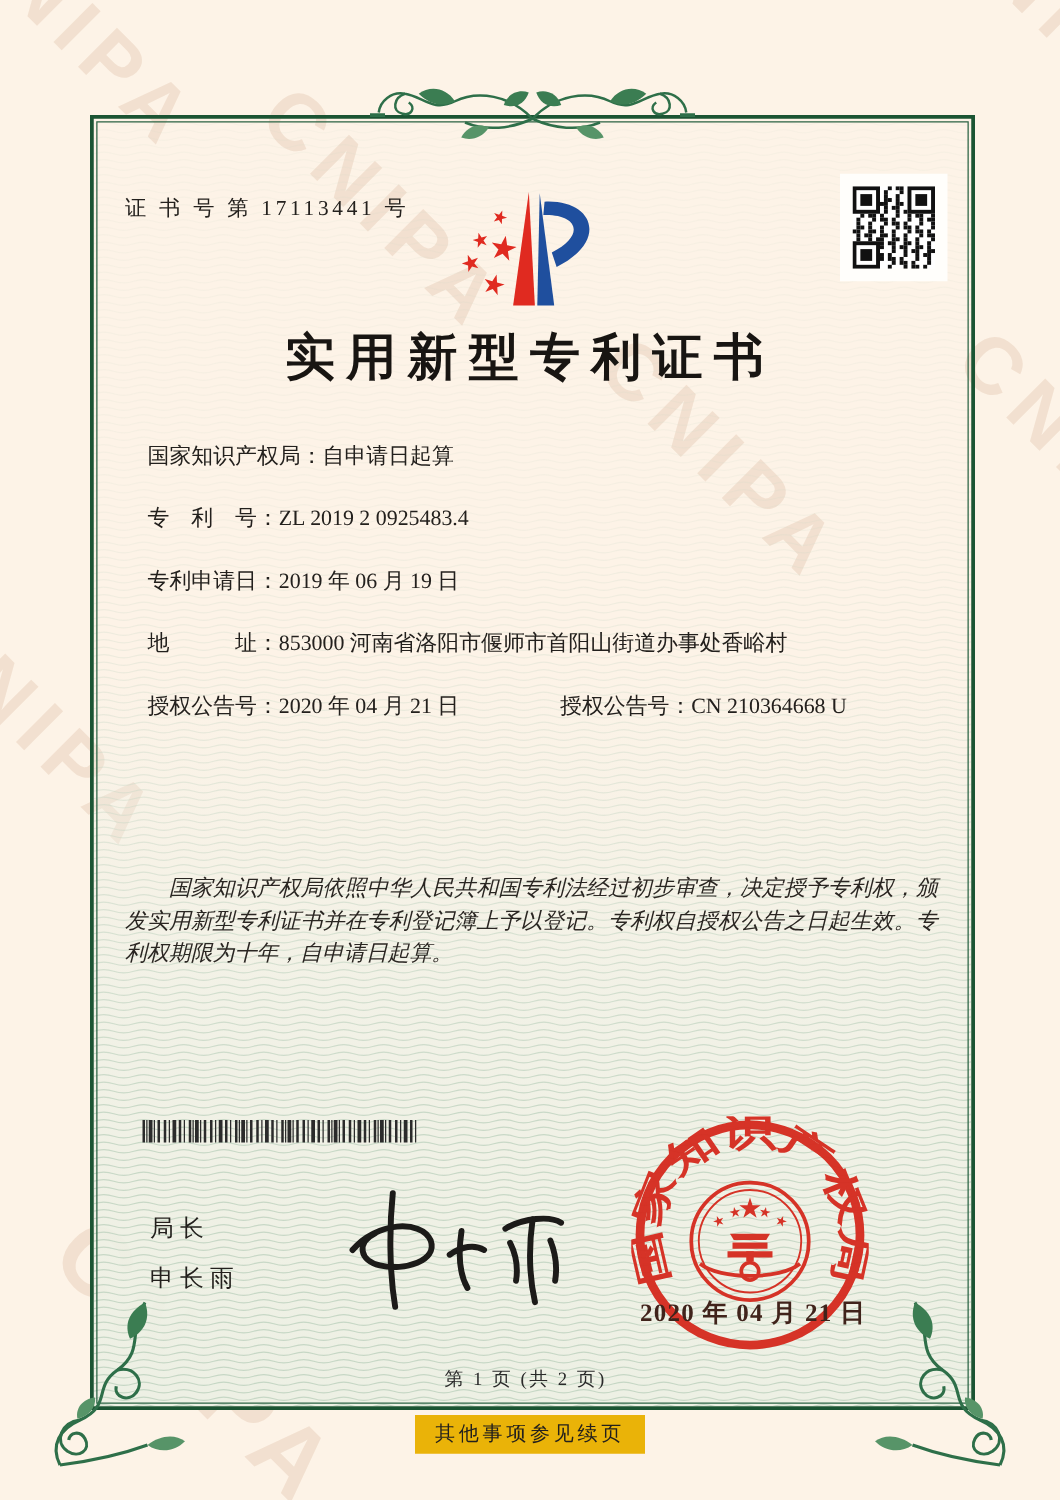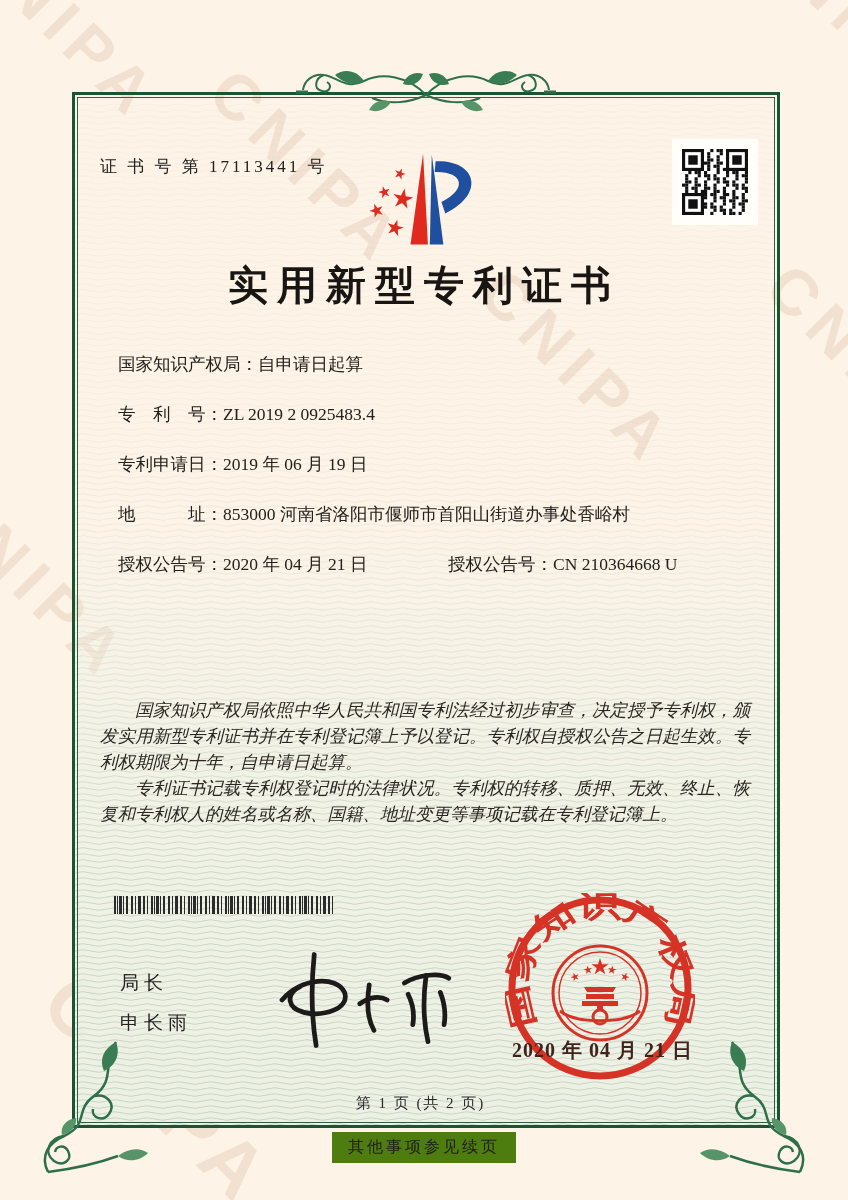--- a/index.html
+++ b/index.html
@@ -90,21 +90,21 @@
     font-size:20px; color:#40231b; letter-spacing:1px; font-weight:700; white-space:nowrap;
   }
   .page-info{
     position:absolute; left:72px; top:1094px; width:697px; text-align:center;
     font-size:15px; letter-spacing:2px; color:#2a2a2a;
   }
   .footer-note{
     position:absolute; left:0; top:1132px; width:848px; text-align:center; z-index:4;
   }
   .footer-note span{
-    display:inline-block; background:#4d7c0f; padding:5px 16px;
+    display:inline-block; background:#eab308; padding:5px 16px;
     font-size:16px; letter-spacing:3px; color:#23201d;
   }
 </style>
 </head>
 <body>
 
 <div class="page">
 
   <div class="wm" style="left:-60px; top:-15px;">CNIPA</div>
   <div class="wm" style="left:185px; top:130px;">CNIPA</div>
@@ -340,21 +340,20 @@
         <span class="lbl">地　　　址：</span><span class="val">853000 河南省洛阳市偃师市首阳山街道办事处香峪村</span>
       </div>
       <div class="frow">
         <span><span class="lbl">授权公告号：</span><span class="val">2020 年 04 月 21 日</span></span>
         <span class="second"><span class="lbl">授权公告号：</span><span class="val">CN 210364668 U</span></span>
       </div>
     </div>
 
     <div class="body-text">
       <p>国家知识产权局依照中华人民共和国专利法经过初步审查，决定授予专利权，颁发实用新型专利证书并在专利登记簿上予以登记。专利权自授权公告之日起生效。专利权期限为十年，自申请日起算。</p>
-      <p>专利证书记载专利权登记时的法律状况。专利权的转移、质押、无效、终止、恢复和专利权人的姓名或名称、国籍、地址变更等事项记载在专利登记簿上。</p>
     </div>
 
     <div class="barcode" id="barcode"><span style="width: 2px;"></span><span class="gap" style="width: 1px;"></span><span style="width: 1px;"></span><span class="gap" style="width: 1px;"></span><span style="width: 3px;"></span><span class="gap" style="width: 1px;"></span><span style="width: 1px;"></span><span class="gap" style="width: 2px;"></span><span style="width: 2px;"></span><span class="gap" style="width: 3px;"></span><span style="width: 2px;"></span><span class="gap" style="width: 2px;"></span><span style="width: 1px;"></span><span class="gap" style="width: 2px;"></span><span style="width: 3px;"></span><span class="gap" style="width: 2px;"></span><span style="width: 2px;"></span><span class="gap" style="width: 2px;"></span><span style="width: 1px;"></span><span class="gap" style="width: 3px;"></span><span style="width: 2px;"></span><span class="gap" style="width: 1px;"></span><span style="width: 1px;"></span><span class="gap" style="width: 1px;"></span><span style="width: 3px;"></span><span class="gap" style="width: 1px;"></span><span style="width: 1px;"></span><span class="gap" style="width: 2px;"></span><span style="width: 2px;"></span><span class="gap" style="width: 3px;"></span><span style="width: 2px;"></span><span class="gap" style="width: 2px;"></span><span style="width: 1px;"></span><span class="gap" style="width: 2px;"></span><span style="width: 3px;"></span><span class="gap" style="width: 2px;"></span><span style="width: 2px;"></span><span class="gap" style="width: 2px;"></span><span style="width: 1px;"></span><span class="gap" style="width: 3px;"></span><span style="width: 2px;"></span><span class="gap" style="width: 1px;"></span><span style="width: 1px;"></span><span class="gap" style="width: 1px;"></span><span style="width: 3px;"></span><span class="gap" style="width: 1px;"></span><span style="width: 1px;"></span><span class="gap" style="width: 2px;"></span><span style="width: 2px;"></span><span class="gap" style="width: 3px;"></span><span style="width: 2px;"></span><span class="gap" style="width: 2px;"></span><span style="width: 1px;"></span><span class="gap" style="width: 2px;"></span><span style="width: 3px;"></span><span class="gap" style="width: 2px;"></span><span style="width: 2px;"></span><span class="gap" style="width: 2px;"></span><span style="width: 1px;"></span><span class="gap" style="width: 3px;"></span><span style="width: 2px;"></span><span class="gap" style="width: 1px;"></span><span style="width: 1px;"></span><span class="gap" style="width: 1px;"></span><span style="width: 3px;"></span><span class="gap" style="width: 1px;"></span><span style="width: 1px;"></span><span class="gap" style="width: 2px;"></span><span style="width: 2px;"></span><span class="gap" style="width: 3px;"></span><span style="width: 2px;"></span><span class="gap" style="width: 2px;"></span><span style="width: 1px;"></span><span class="gap" style="width: 2px;"></span><span style="width: 3px;"></span><span class="gap" style="width: 2px;"></span><span style="width: 2px;"></span><span class="gap" style="width: 2px;"></span><span style="width: 1px;"></span><span class="gap" style="width: 3px;"></span><span style="width: 2px;"></span><span class="gap" style="width: 1px;"></span><span style="width: 1px;"></span><span class="gap" style="width: 1px;"></span><span style="width: 3px;"></span><span class="gap" style="width: 1px;"></span><span style="width: 1px;"></span><span class="gap" style="width: 2px;"></span><span style="width: 2px;"></span><span class="gap" style="width: 3px;"></span><span style="width: 2px;"></span><span class="gap" style="width: 2px;"></span><span style="width: 1px;"></span><span class="gap" style="width: 2px;"></span><span style="width: 3px;"></span><span class="gap" style="width: 2px;"></span><span style="width: 2px;"></span><span class="gap" style="width: 2px;"></span><span style="width: 1px;"></span><span class="gap" style="width: 3px;"></span><span style="width: 2px;"></span><span class="gap" style="width: 1px;"></span><span style="width: 1px;"></span><span class="gap" style="width: 1px;"></span><span style="width: 3px;"></span><span class="gap" style="width: 1px;"></span><span style="width: 1px;"></span><span class="gap" style="width: 2px;"></span><span style="width: 2px;"></span><span class="gap" style="width: 3px;"></span><span style="width: 2px;"></span><span class="gap" style="width: 2px;"></span><span style="width: 1px;"></span><span class="gap" style="width: 2px;"></span><span style="width: 3px;"></span><span class="gap" style="width: 2px;"></span><span style="width: 2px;"></span><span class="gap" style="width: 2px;"></span><span style="width: 1px;"></span><span class="gap" style="width: 3px;"></span></div>
 
     <div class="officer">
       <div>局长</div>
       <div>申长雨</div>
     </div>
 
     <svg class="signature" viewBox="0 0 230 108" xmlns="http://www.w3.org/2000/svg">

